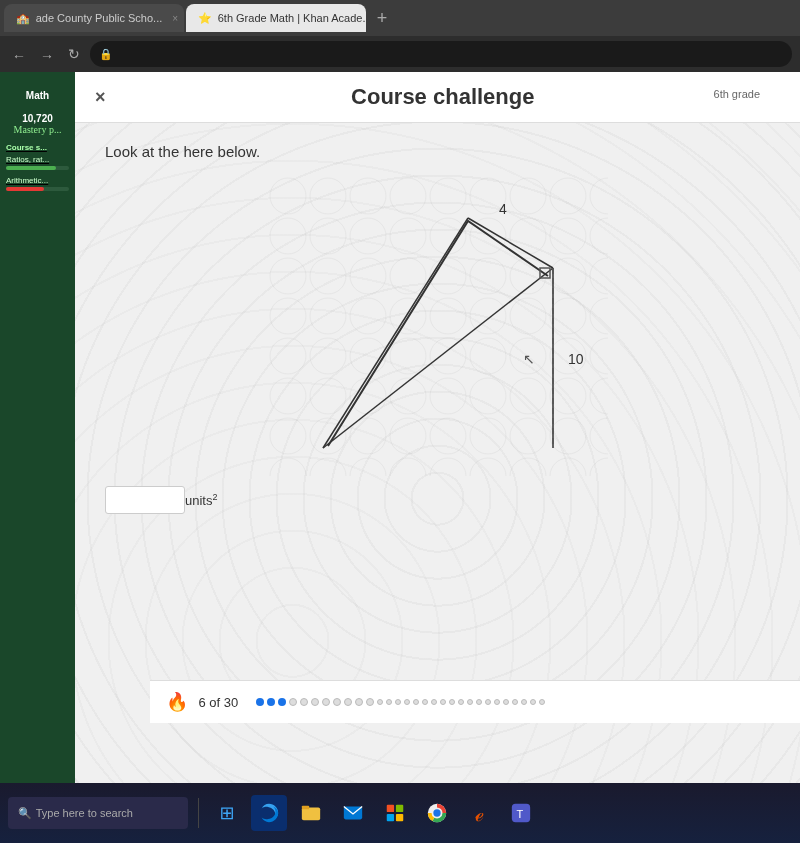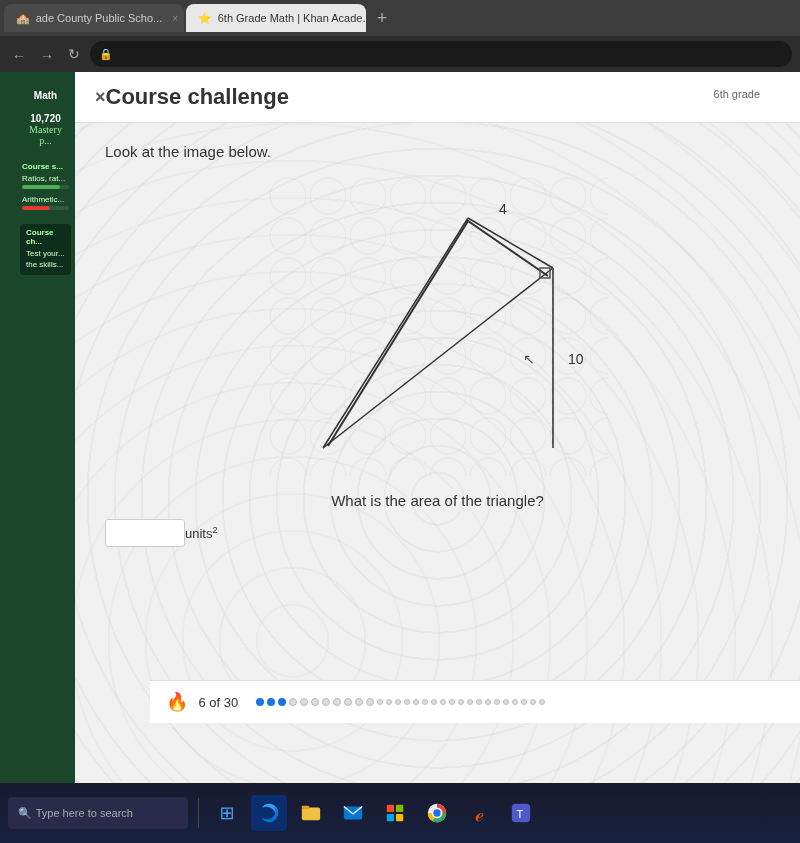--- a/index.html
+++ b/index.html
@@ -112,41 +112,40 @@
 
     
     .sidebar {
       width: 75px;
       background: #1a472a;
       height: 100%;
       display: flex;
       flex-direction: column;
       padding-top: 10px;
       overflow: hidden;
-      padding-left: 16px;
     }
 
     .sidebar-logo {
       color: white;
       font-size: 10px;
       font-weight: bold;
       padding: 8px 6px;
       text-align: center;
     }
 
     .sidebar-stats {
       color: #90ee90;
       font-size: 9px;
       padding: 4px 6px;
       text-align: center;
     }
 
     .sidebar-section {
-      margin-top: 8px;
       padding: 4px 6px;
+      text-decoration: underline;
     }
 
     .sidebar-section-title {
       color: #aaffaa;
       font-size: 8px;
       font-weight: bold;
       margin-bottom: 3px;
     }
 
     .sidebar-item-text {
@@ -199,21 +198,21 @@
       font-size: 18px;
       color: #555;
       cursor: pointer;
       font-weight: bold;
     }
 
     .challenge-title {
       font-size: 22px;
       font-weight: bold;
       color: #333;
-      text-align: left;
+      text-align: center;
       flex: 1;
     }
 
     .sixth-grade-label {
       position: absolute;
       top: 4px;
       right: 20px;
       font-size: 11px;
       color: #666;
       padding-left: 16px;
@@ -430,40 +429,35 @@
       <div class="sidebar-section-title">Course s...</div>
       <div class="sidebar-item-text">Ratios, rat...</div>
       <div class="progress-bar-container">
         <div class="progress-bar-fill" style="width:80%;"></div>
       </div>
       <div class="sidebar-item-text">Arithmetic...</div>
       <div class="progress-bar-container">
         <div class="progress-bar-fill" style="width:60%; background:#e53935;"></div>
       </div>
     </div>
-    <div class="sidebar-course-challenge">
-      <div class="sidebar-section-title">Course ch...</div>
-      <div class="sidebar-item-text">Test your...</div>
-      <div class="sidebar-item-text">the skills...</div>
-    </div>
   </div>
 
   <div class="content-panel">
     <div class="ripple-bg"></div>
 
     <div class="challenge-header">
       <span class="close-btn">×</span>
       <div style="flex:1; position:relative;">
         <div class="sixth-grade-label">6th grade</div>
         <div class="challenge-title">Course challenge</div>
       </div>
     </div>
 
     <div class="challenge-body">
-      <div class="question-prompt">Look at the image below.</div>
+      <div class="question-prompt">Look at the here below.</div>
 
       <div class="diagram-container">
         <svg class="diagram-svg" viewBox="0 0 340 300">
 
           <defs>
             <pattern id="wave" x="0" y="0" width="40" height="40" patternUnits="userSpaceOnUse">
               <circle cx="20" cy="20" r="18" fill="none" stroke="rgba(150,150,150,0.12)" stroke-width="1"></circle>
             </pattern>
           </defs>
           <rect width="340" height="300" fill="url(#wave)"></rect>
@@ -487,21 +481,20 @@
           <text x="235" y="38" font-size="14" font-family="Arial" fill="#333" text-anchor="middle">4</text>
 
           <text x="300" y="188" font-size="14" font-family="Arial" fill="#333">10</text>
 
           <text x="255" y="188" font-size="14" fill="#555">↖</text>
 
           <rect x="272" y="92" width="10" height="10" fill="none" stroke="#555" stroke-width="1.5"></rect>
         </svg>
       </div>
 
-      <div class="question-text">What is the area of the triangle?</div>
 
       <div class="answer-row">
         <input class="answer-input" type="text" placeholder="" style="">
         <span class="units-label">
           <span>units</span><span class="units-sup">2</span>
         </span>
       </div>
     </div>
 
     <div class="bottom-bar">

